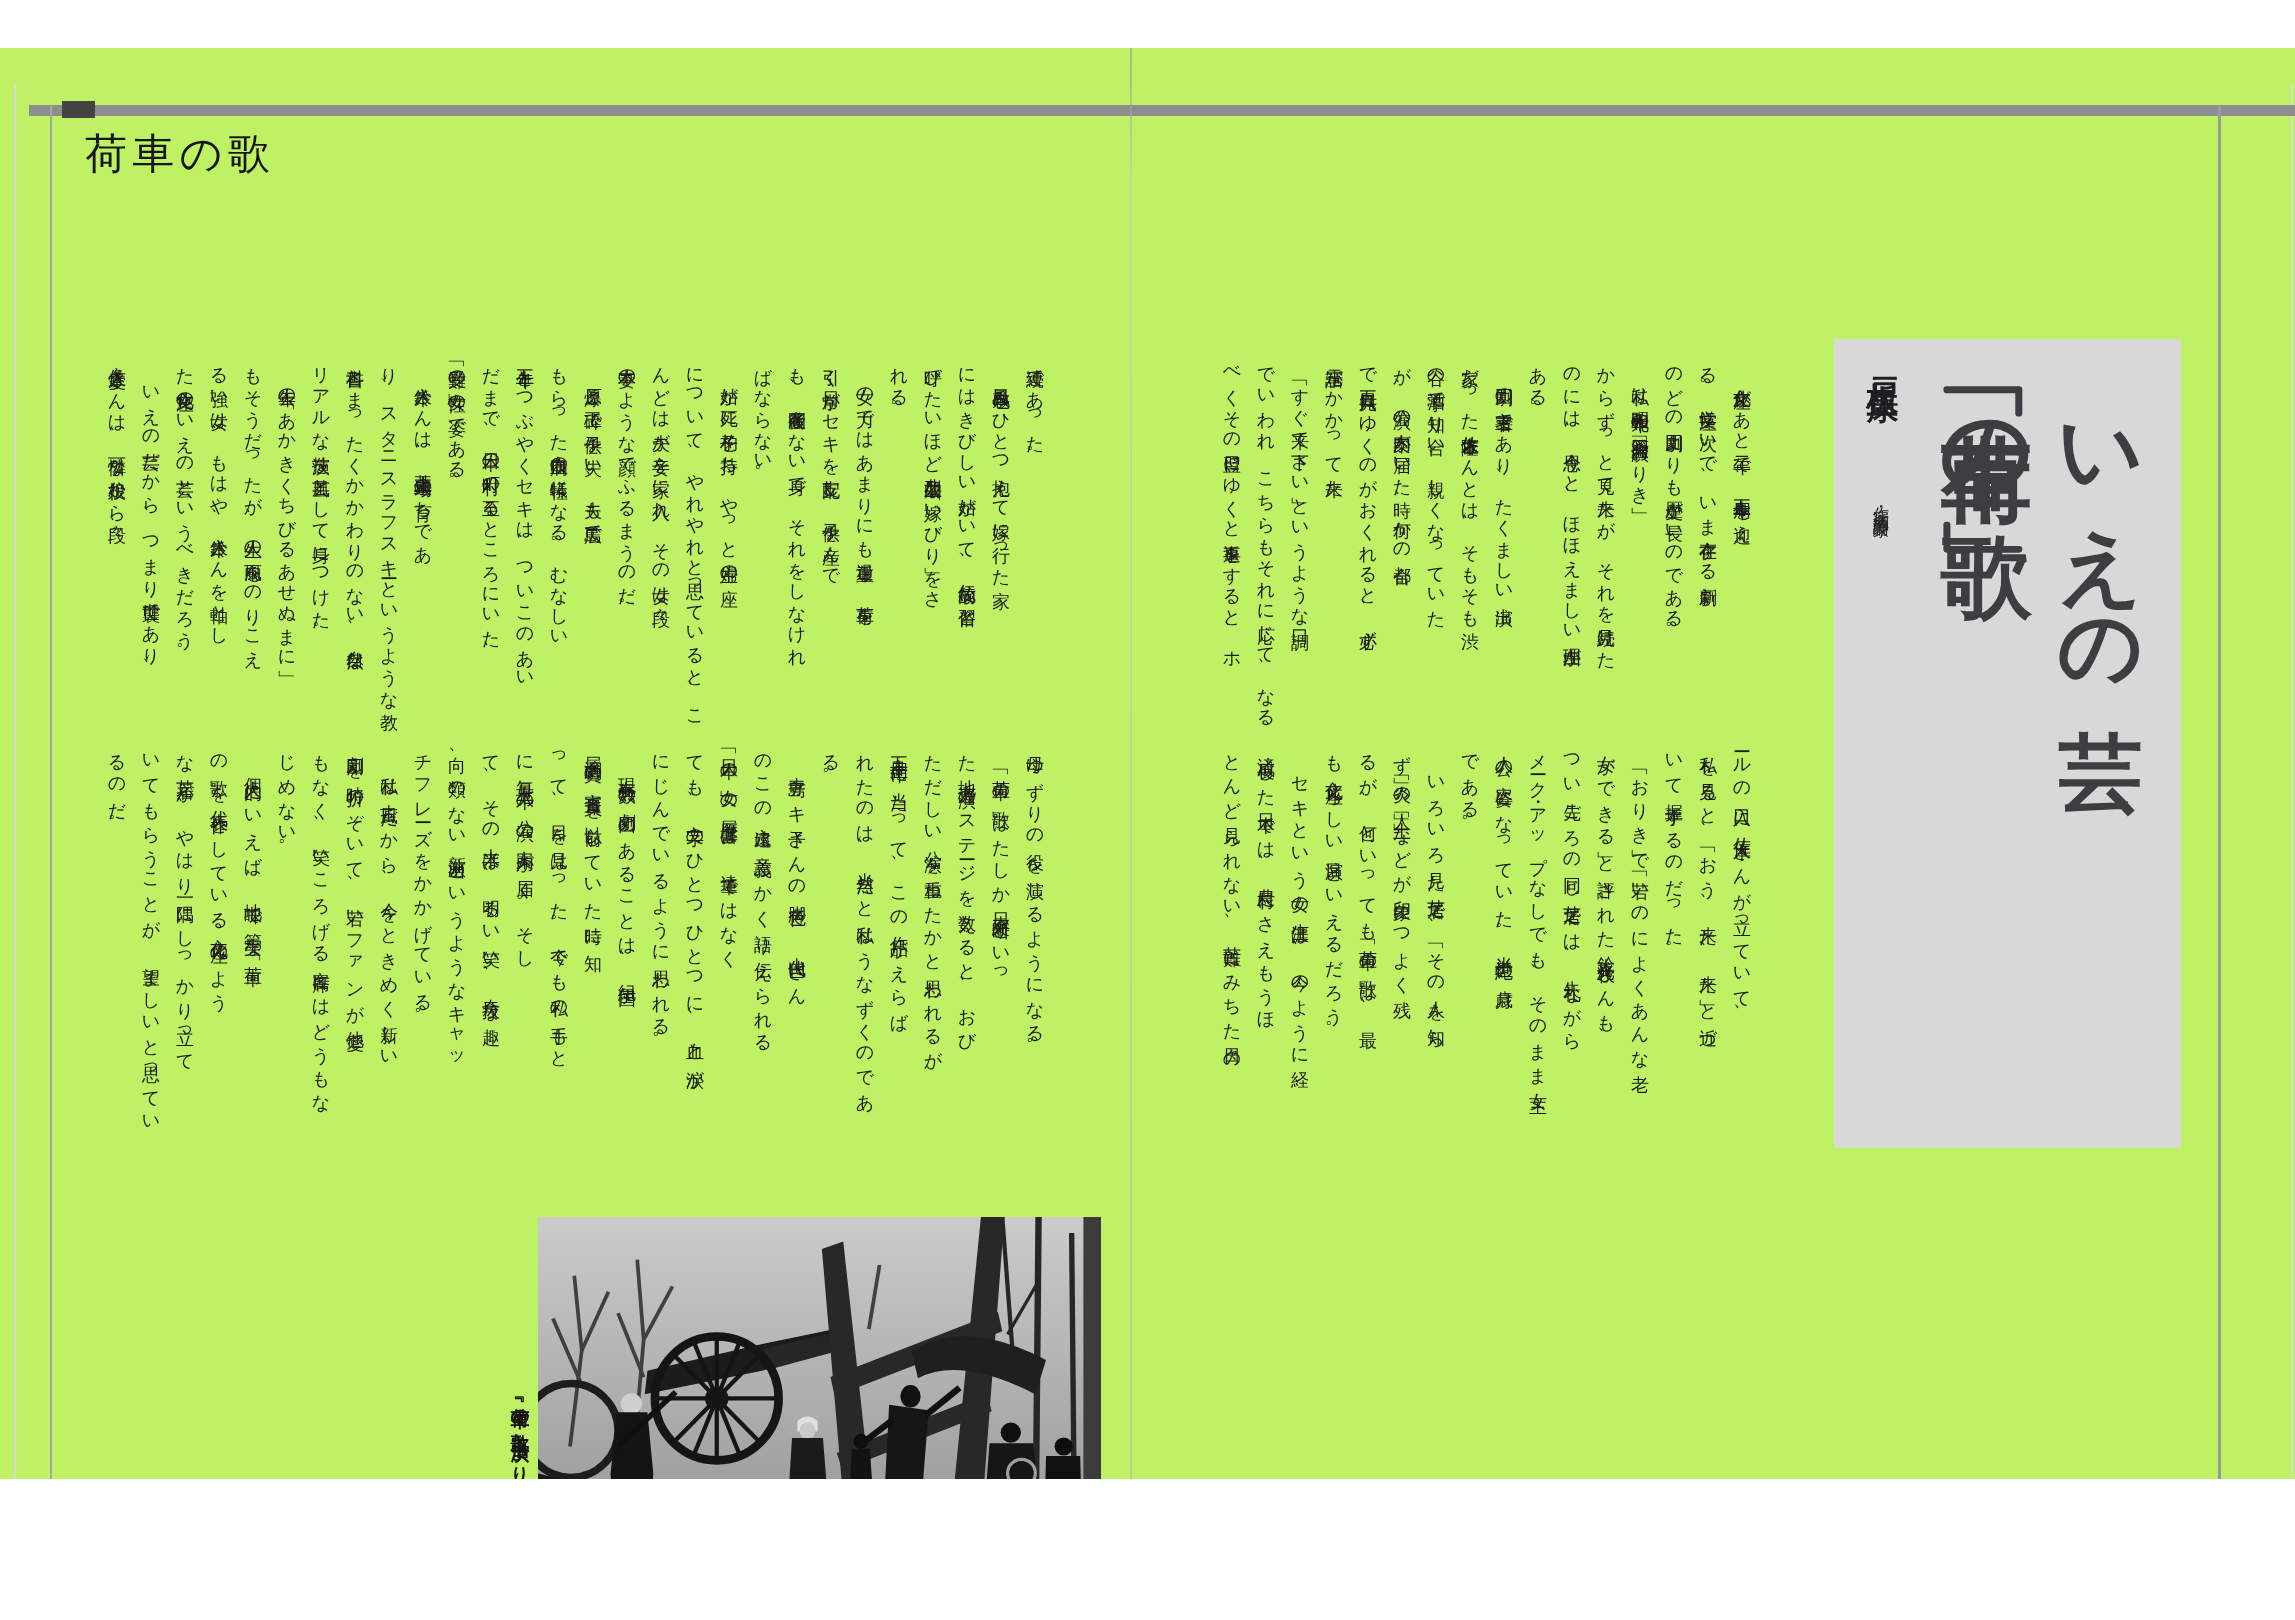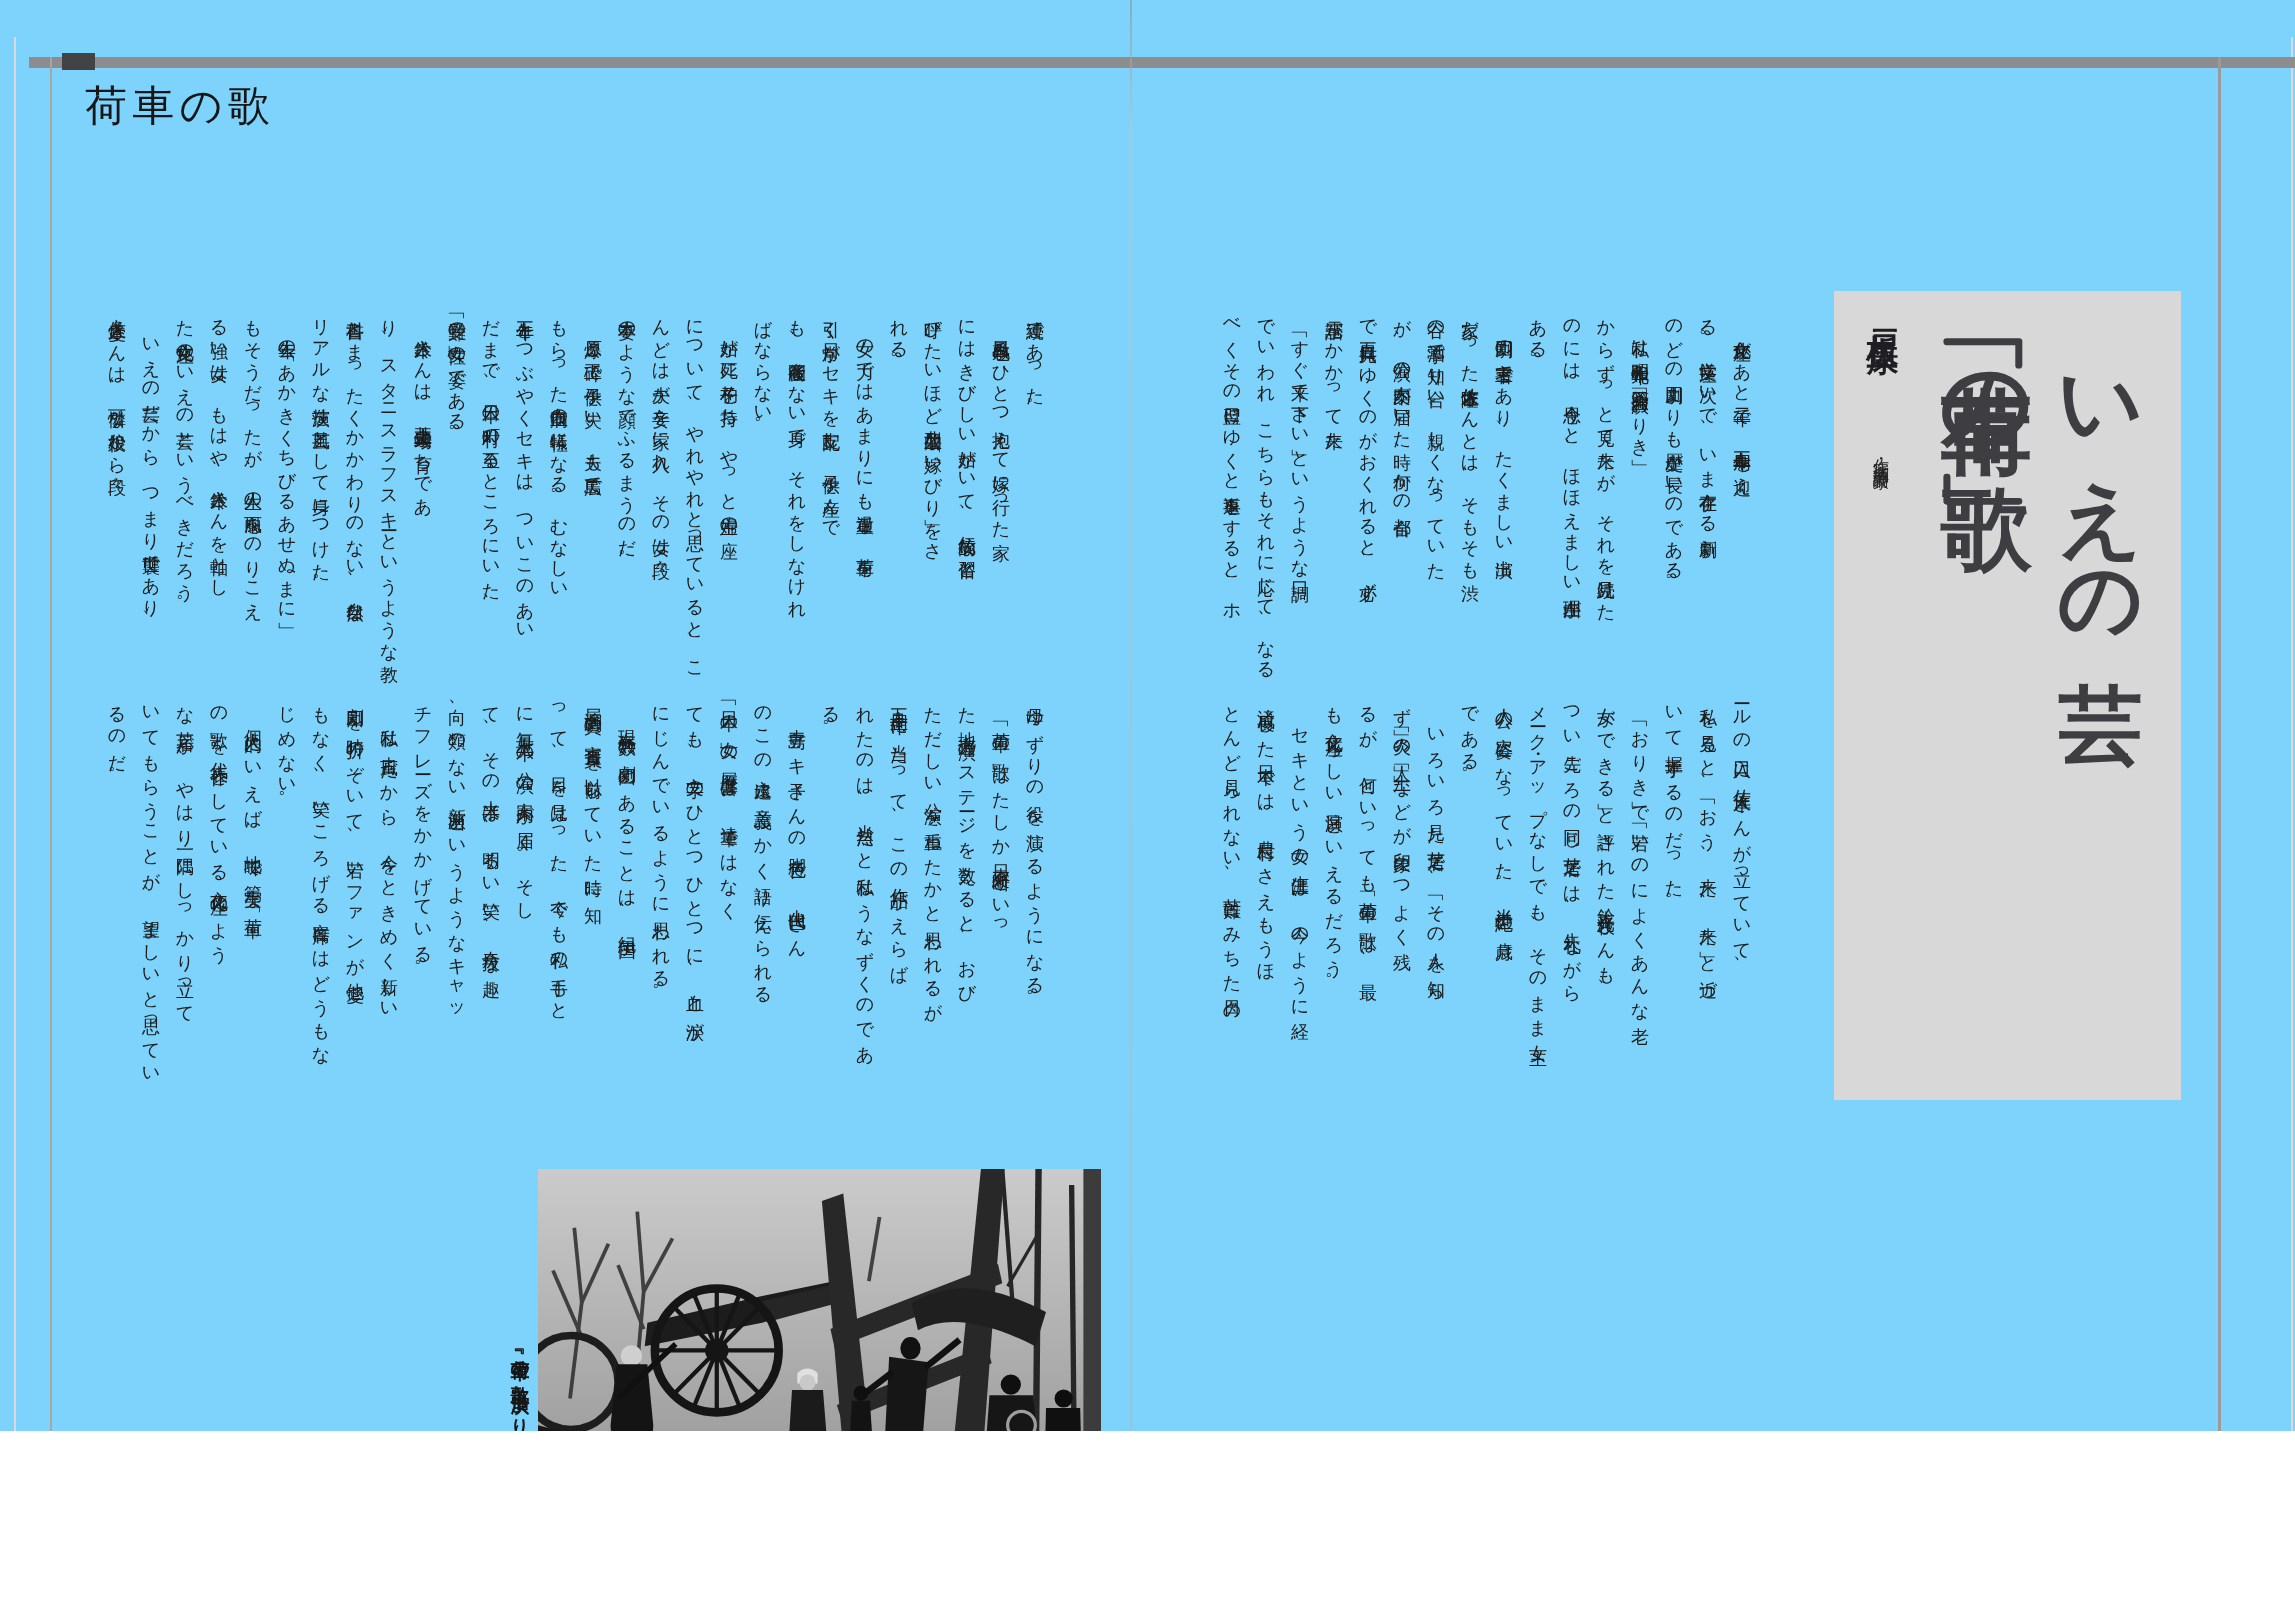--- a/index.html
+++ b/index.html
@@ -1,17 +1,17 @@
 <!DOCTYPE html>
 <html style="font-size:8.5px"><head>
 <meta charset="utf-8">
 <style>
   html,body{margin:0;padding:0;background:#ffffff;}
-  #spread{position:relative;width:2295px;height:1431px;background:#7dd3fc;overflow:hidden;
-          font-family:"Liberation Serif","DejaVu Serif",serif;color:#1e1e1e;}
+  #spread{position:relative;width:2295px;height:1431px;background:#bef264;overflow:hidden;
+          font-family:"Liberation Serif","DejaVu Serif",serif;color:#1e1e1e;margin-top:48px;}
   
   .paper-edge{position:absolute;background:#d9d9d9;}
   
   #top-rule{position:absolute;left:29px;top:57px;width:2266px;height:11.2px;background:#8d8d8d;}
   #top-rule-tab{position:absolute;left:62px;top:53px;width:33px;height:17px;background:#434343;}
   #bottom-rule{position:absolute;left:50px;top:1541px;width:2169px;height:9px;background:#8d8d8d;}
   #left-border{position:absolute;left:50px;top:57px;width:2.1px;height:1493px;background:#a6a6a6;}
   #right-border{position:absolute;left:2218px;top:57px;width:2.7px;height:1493px;background:#9a9a9a;}
   #center-fold{position:absolute;left:1130px;top:0;width:2.1px;height:1621px;
                background:linear-gradient(180deg,#8f8f8f,#c2c2c2 8%,#b5b5b5 92%,#8f8f8f);opacity:.55;}

